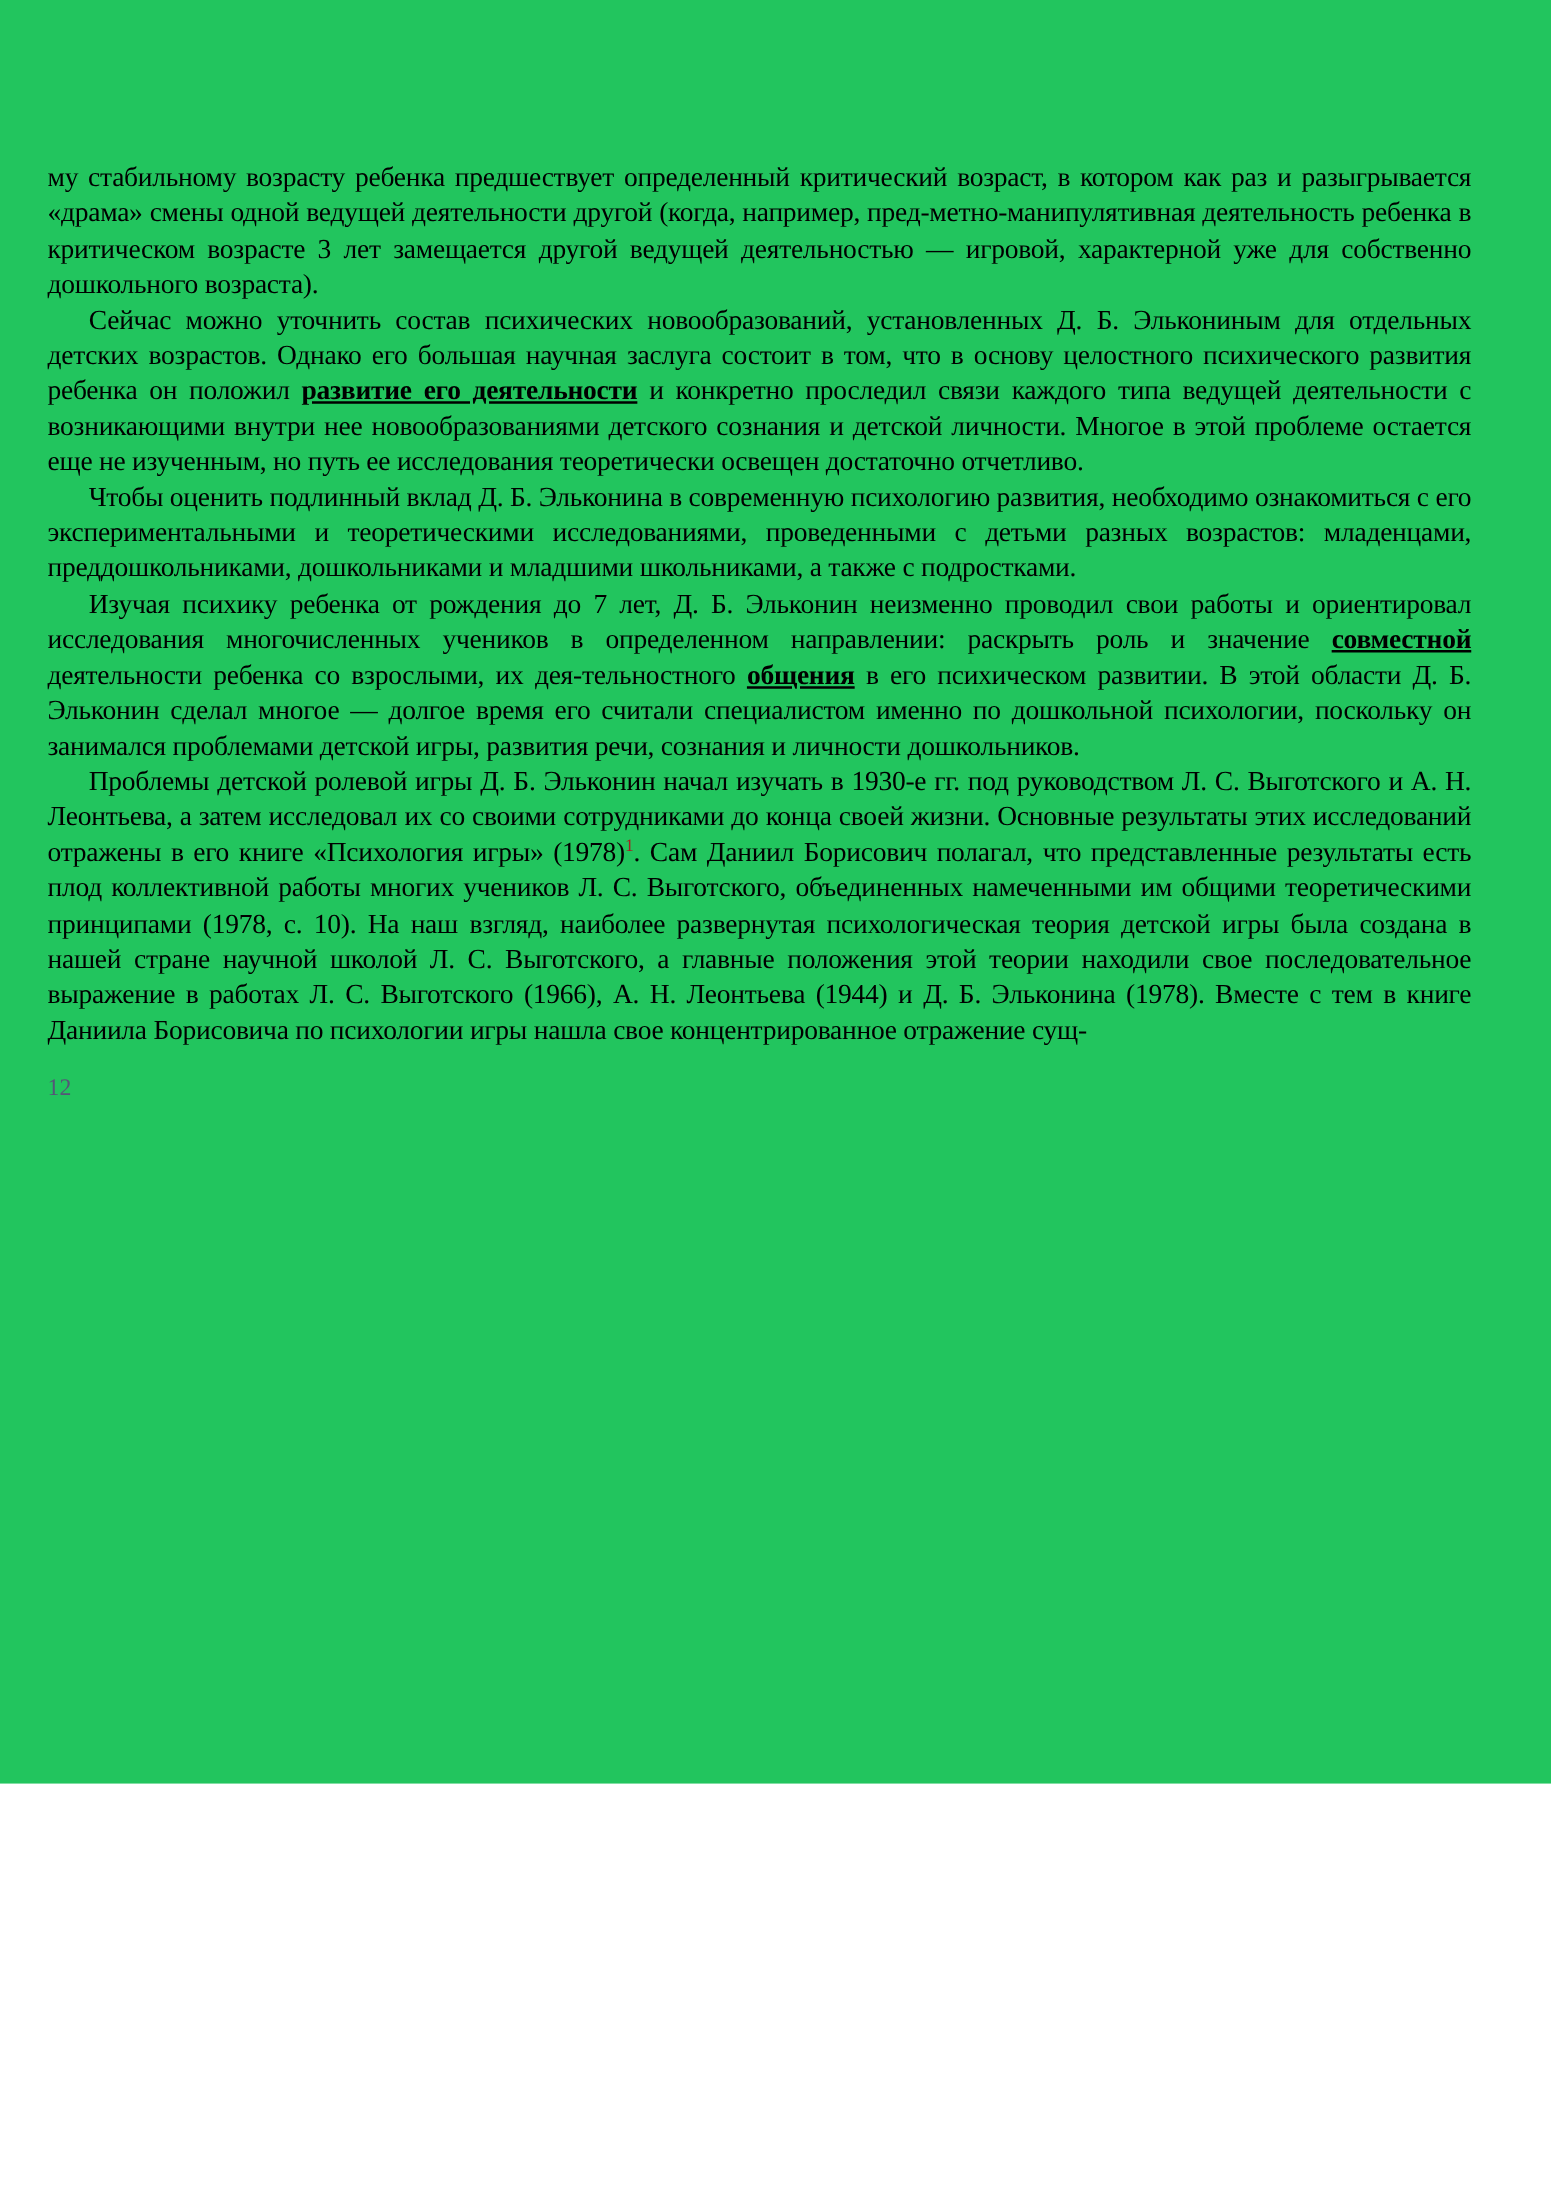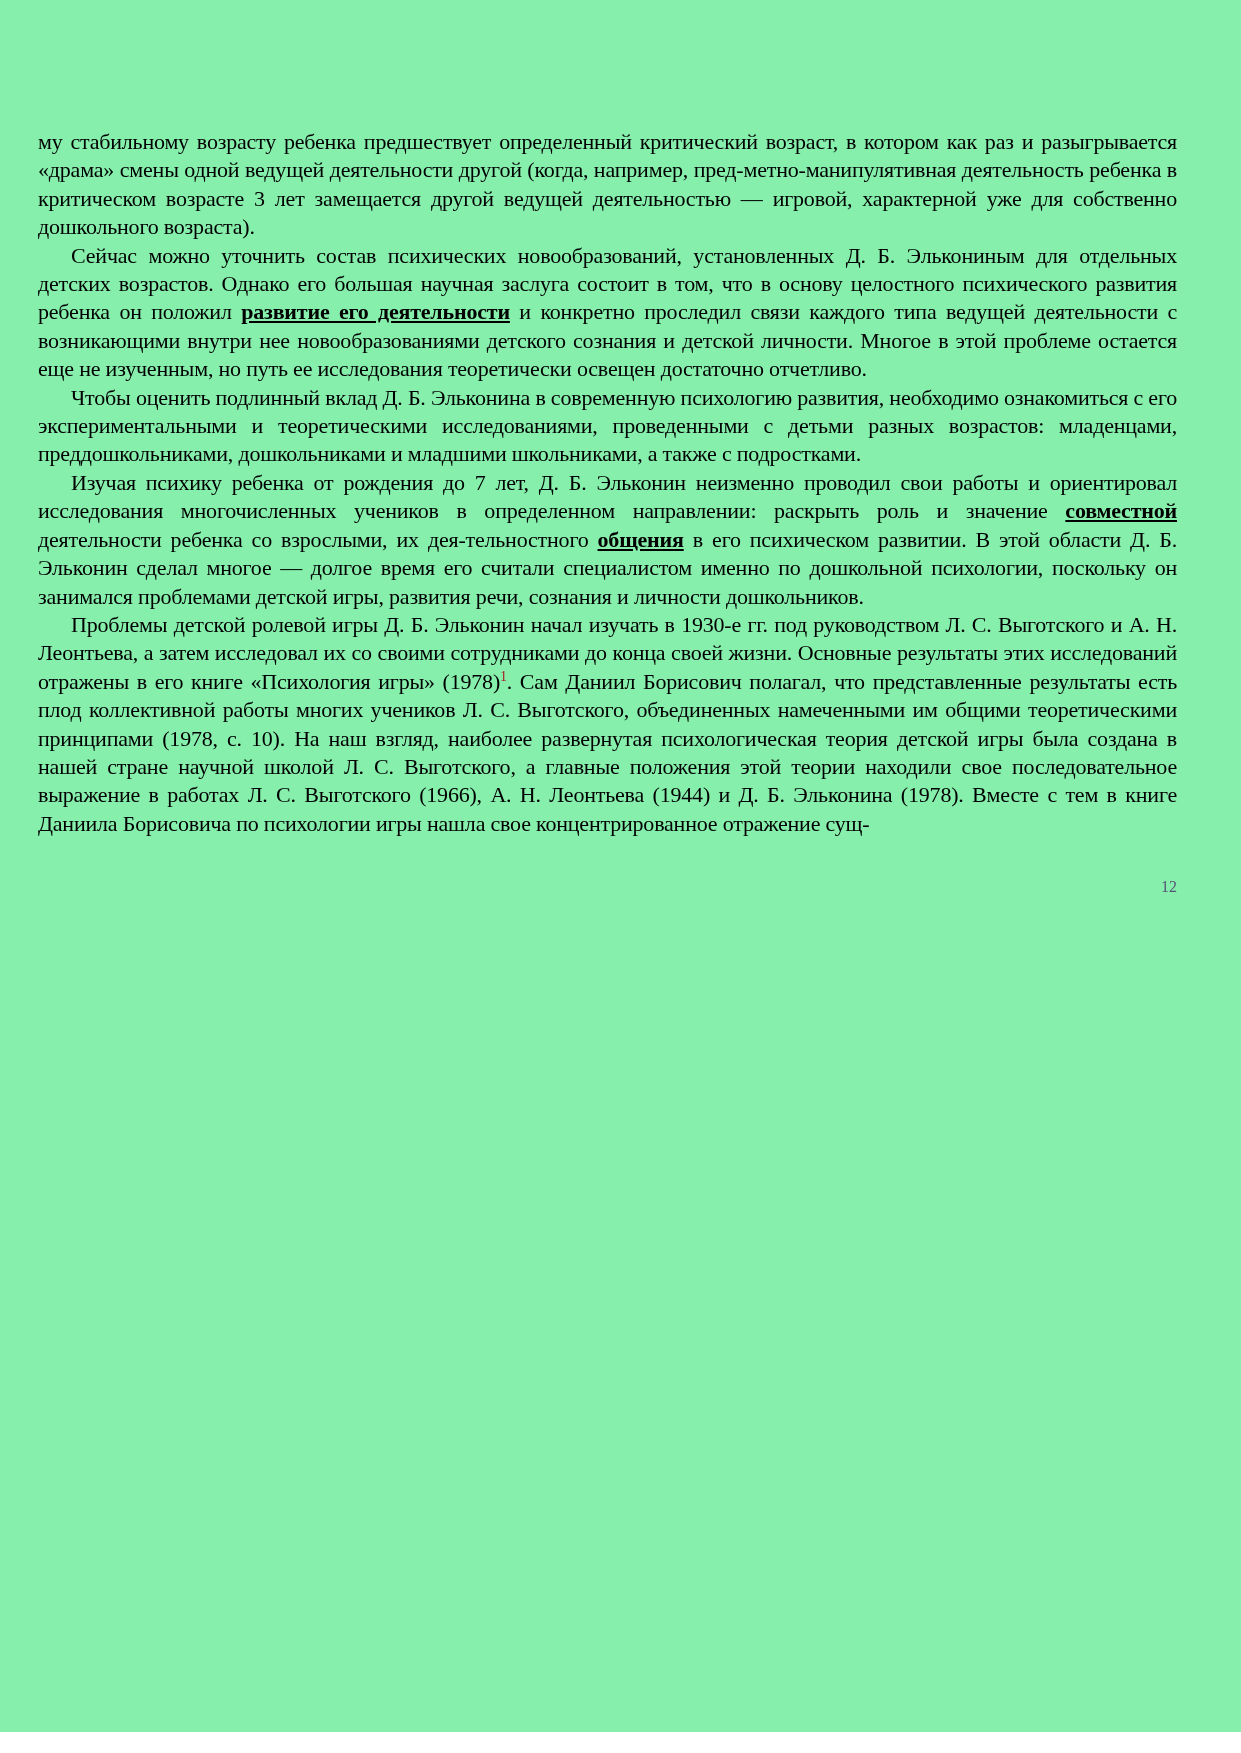--- a/index.html
+++ b/index.html
@@ -3,22 +3,22 @@
 <meta charset="utf-8">
 <style>
   html, body {
     margin: 0;
     padding: 0;
     background: #ffffff;
   }
   .page {
     position: relative;
     width: 1241px;
-    height: 1732px;
-    background: #86efac;
+    height: 1427px;
+    background: #22c55e;
     box-sizing: border-box;
     padding: 128px 64px 0 38px;
     font-family: "Liberation Serif", "DejaVu Serif", serif;
     color: #000000;
     overflow: hidden;
   }
   .text-block p {
     margin: 0;
     padding: 0;
     font-size: 22px;
@@ -48,24 +48,23 @@
     text-align: justify;
     letter-spacing: -0.2px;
   }
   .fn-marker {
     font-size: 13px;
     line-height: 0;
     vertical-align: super;
     margin-right: 7px;
   }
   .page-number {
-    margin-top: 36px;
-    font-size: 16px;
+    margin-top: 20px;
+    font-size: 19px;
     line-height: 26px;
-    text-align: right;
   }
 </style>
 </head>
 <body>
 
 <div class="page">
 
   <div class="text-block">
       <p class=""><span>му стабильному возрасту ребенка предшествует определенный критический возраст, в котором как раз и разыгрывается «драма» смены одной ведущей деятельности другой (когда, например, пред-метно-манипулятивная деятельность ребенка в критическом возрасте 3 лет замещается другой ведущей деятельностью — игровой, характерной уже для собственно дошкольного возраста).</span></p>
       <p class="indent"><span>Сейчас можно уточнить состав психических новообразований, установленных Д. Б. Элькониным для отдельных детских возрастов. Однако его большая научная заслуга состоит в том, что в основу целостного психического развития ребенка он положил </span><span class="bold">развитие его деятельности</span><span> и конкретно проследил связи каждого типа ведущей деятельности с возникающими внутри нее новообразованиями детского сознания и детской личности. Многое в этой проблеме остается еще не изученным, но путь ее исследования теоретически освещен достаточно отчетливо.</span></p>

